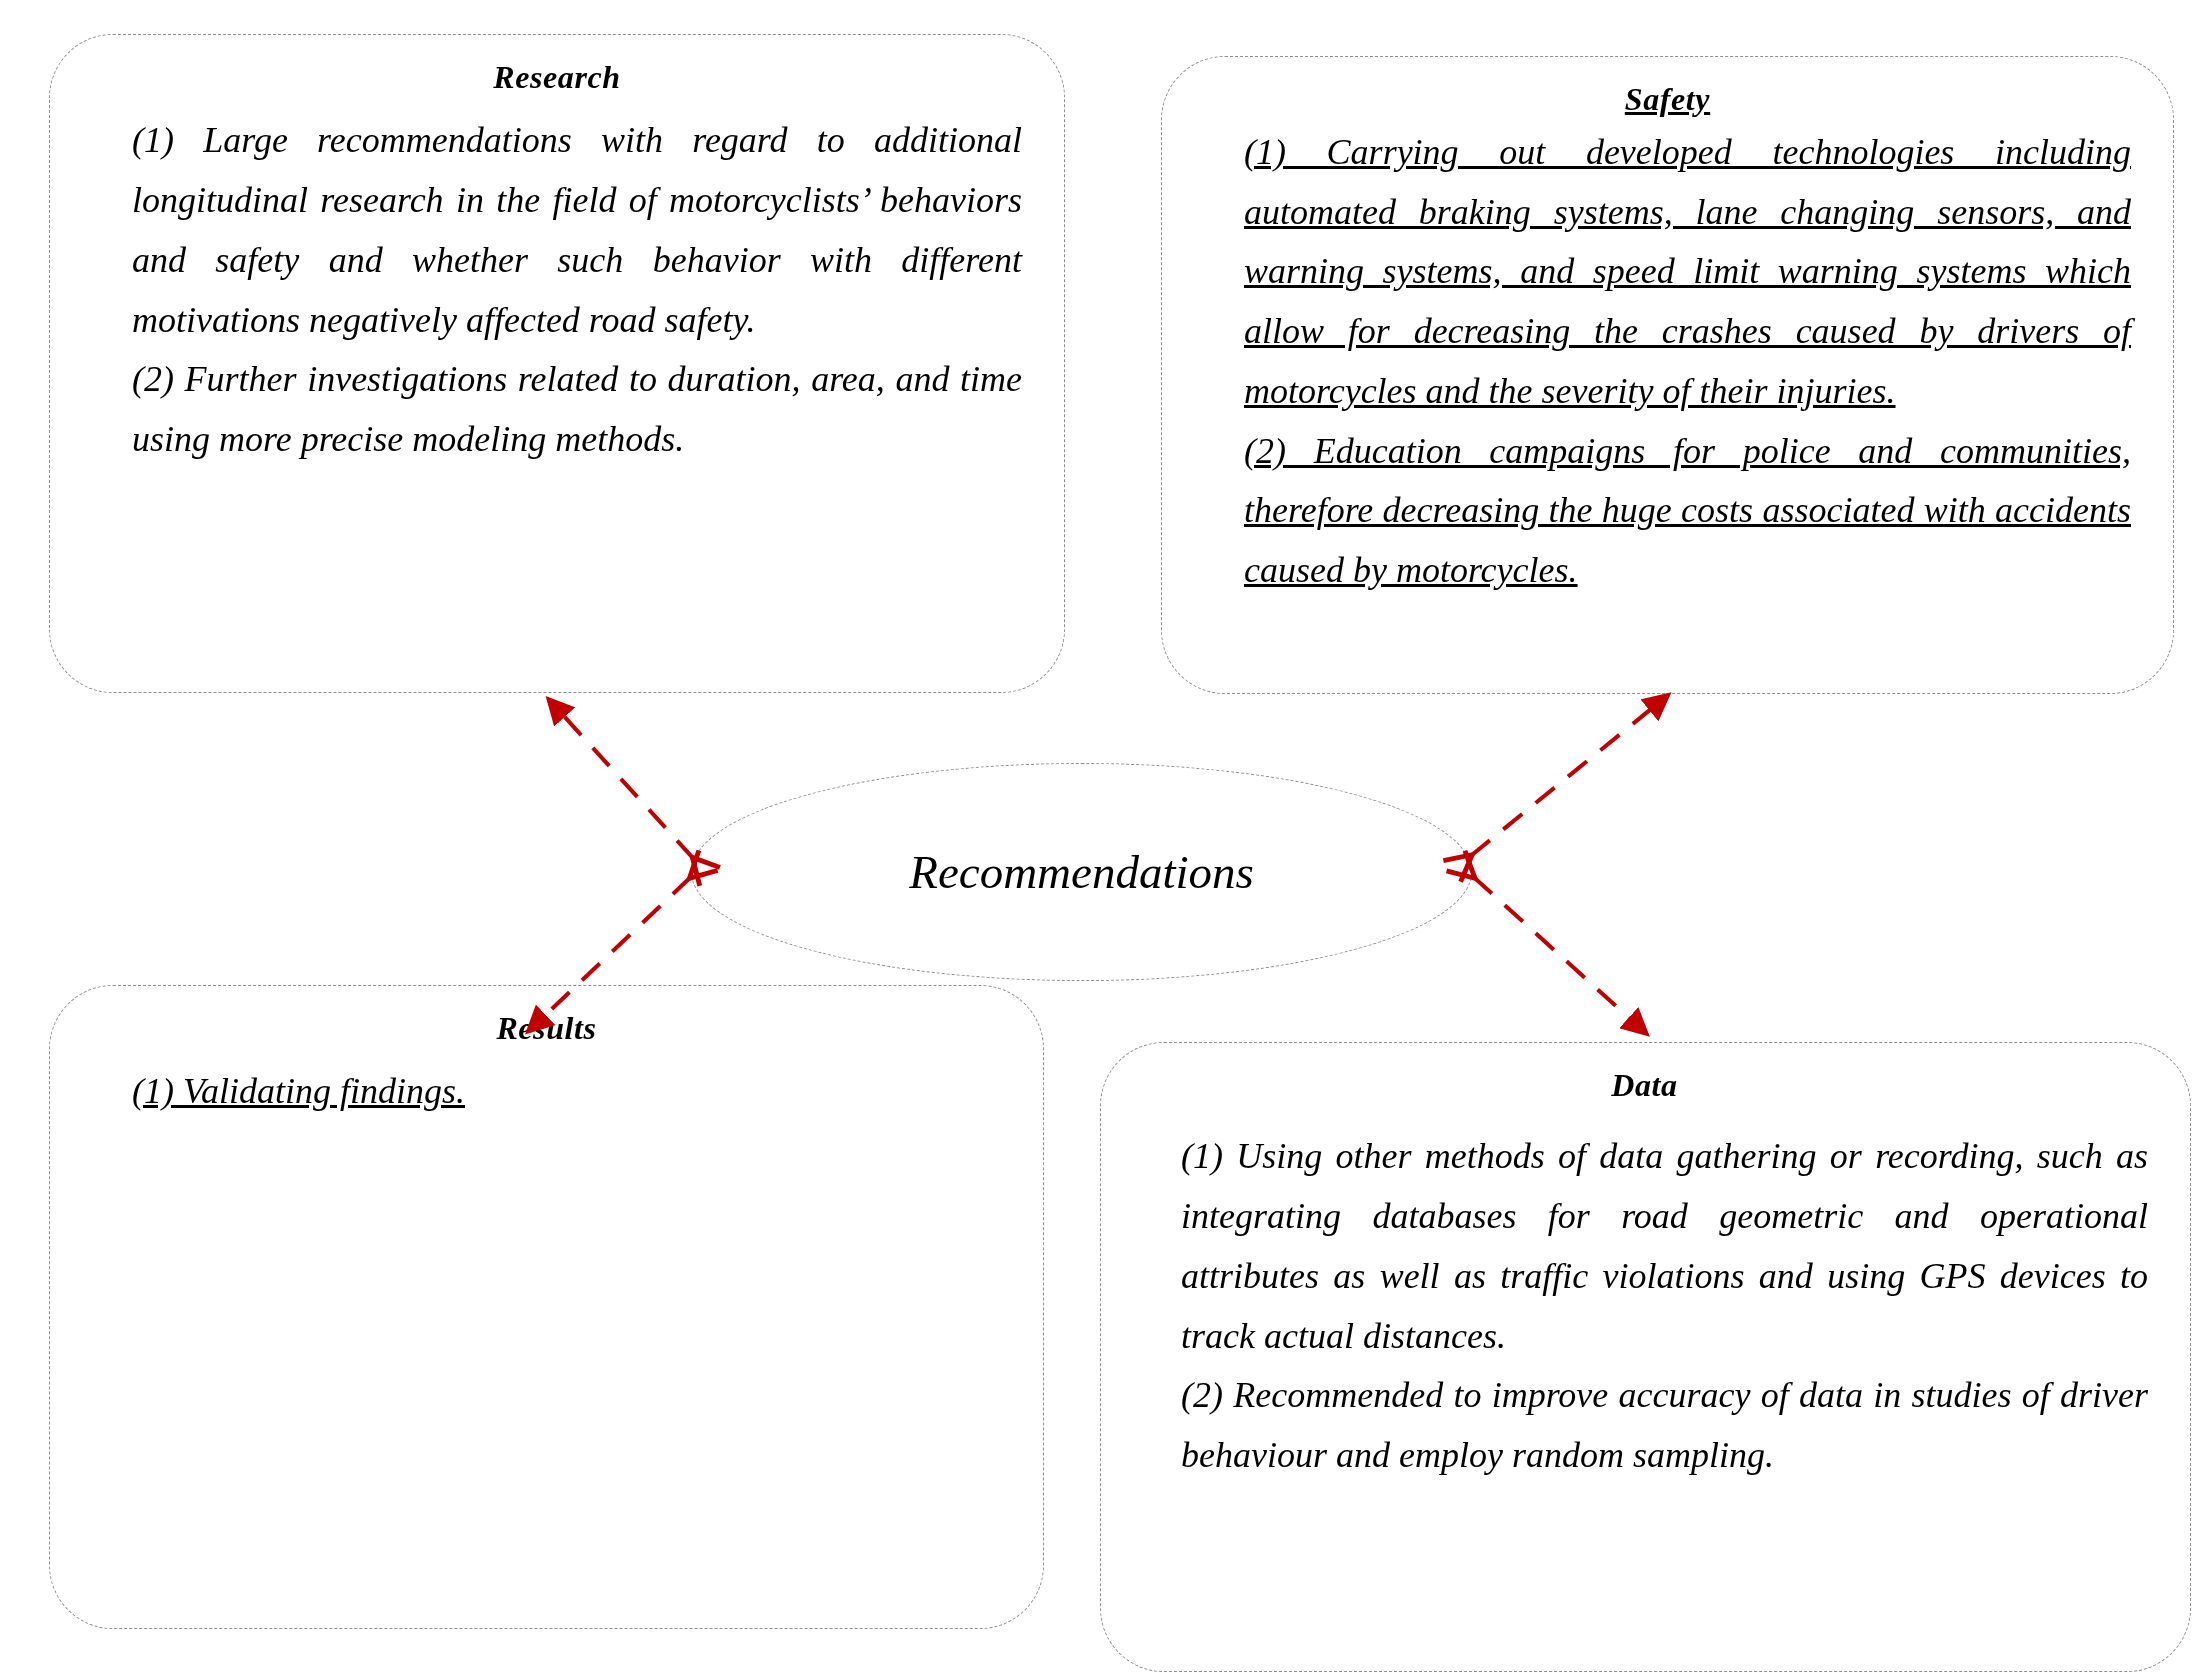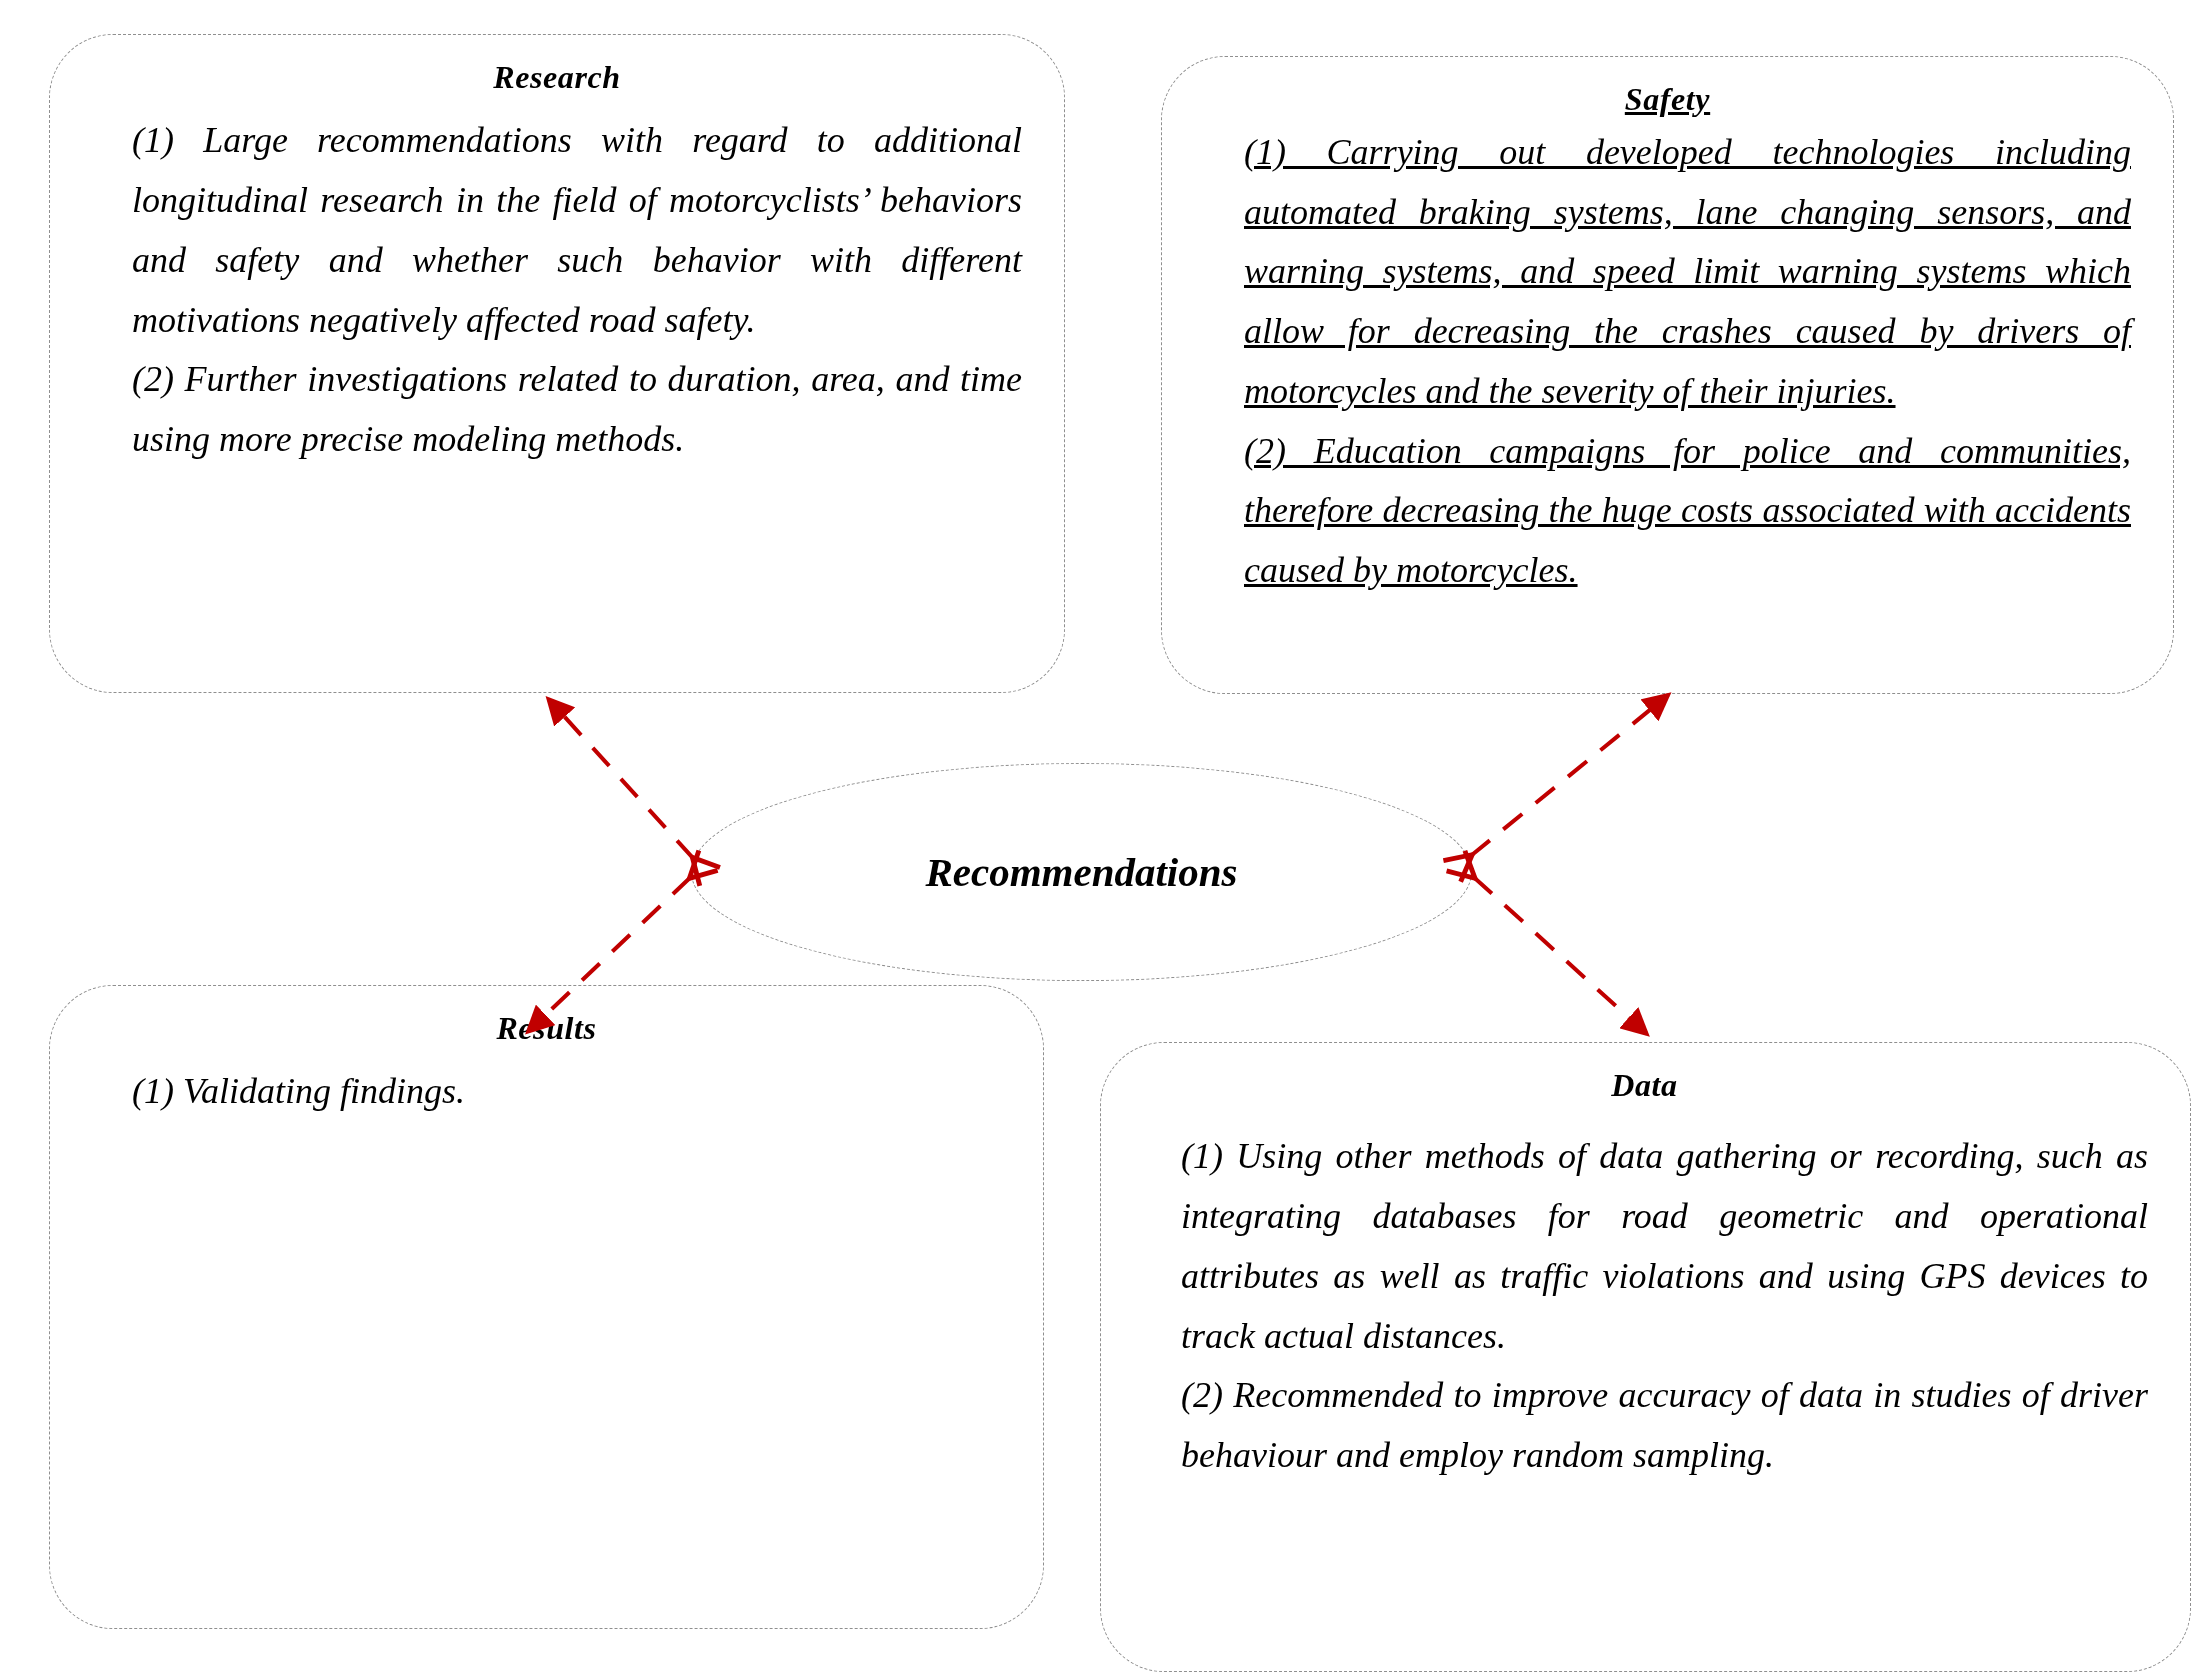--- a/index.html
+++ b/index.html
@@ -34,39 +34,39 @@
     line-height: 1.66;
     text-align: justify;
     margin-left: 40px;
   }
   #box-research { left: 49px;  top: 34px;   width: 1016px; height: 659px; }
   #box-safety   { left: 1161px; top: 56px;  width: 1013px; height: 638px; text-decoration: underline; }
   #box-results  { left: 49px;  top: 985px; width: 995px; height: 644px; }
   #box-data     { left: 1100px; top: 1042px; width: 1091px; height: 630px; padding-left: 40px; }
 
   #box-safety h2 { margin-bottom: 4.6px; }
-  #box-results p { text-align: justify; }
+  #box-results p { text-align: justify; text-decoration: underline; }
   #box-data h2 { margin-bottom: 23px; }
 
   .ellipse {
     position: absolute;
     left: 691px;
     top: 763px;
     width: 781px;
     height: 218px;
     border: 1.7px dashed #8f8f8f;
     border-radius: 50%;
     background: #ffffff;
     display: flex;
     align-items: center;
     justify-content: center;
   }
   .ellipse .label {
-    font-size: 41px;
-    font-weight: bold;
+    font-size: 47px;
+    font-weight: normal;
     font-style: italic;
   }
   svg.arrows {
     position: absolute;
     left: 0;
     top: 0;
     width: 2205px;
     height: 1679px;
     pointer-events: none;
   }

